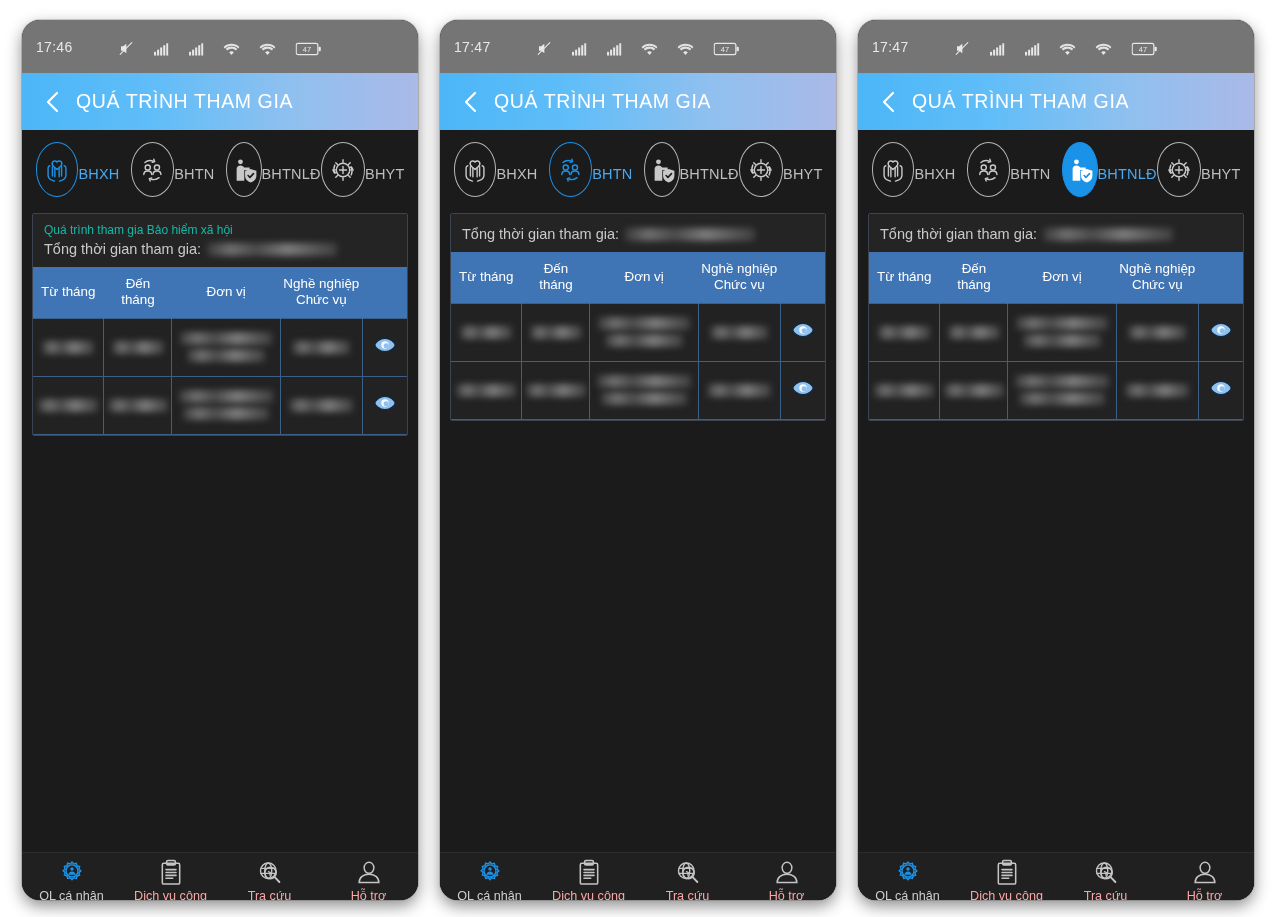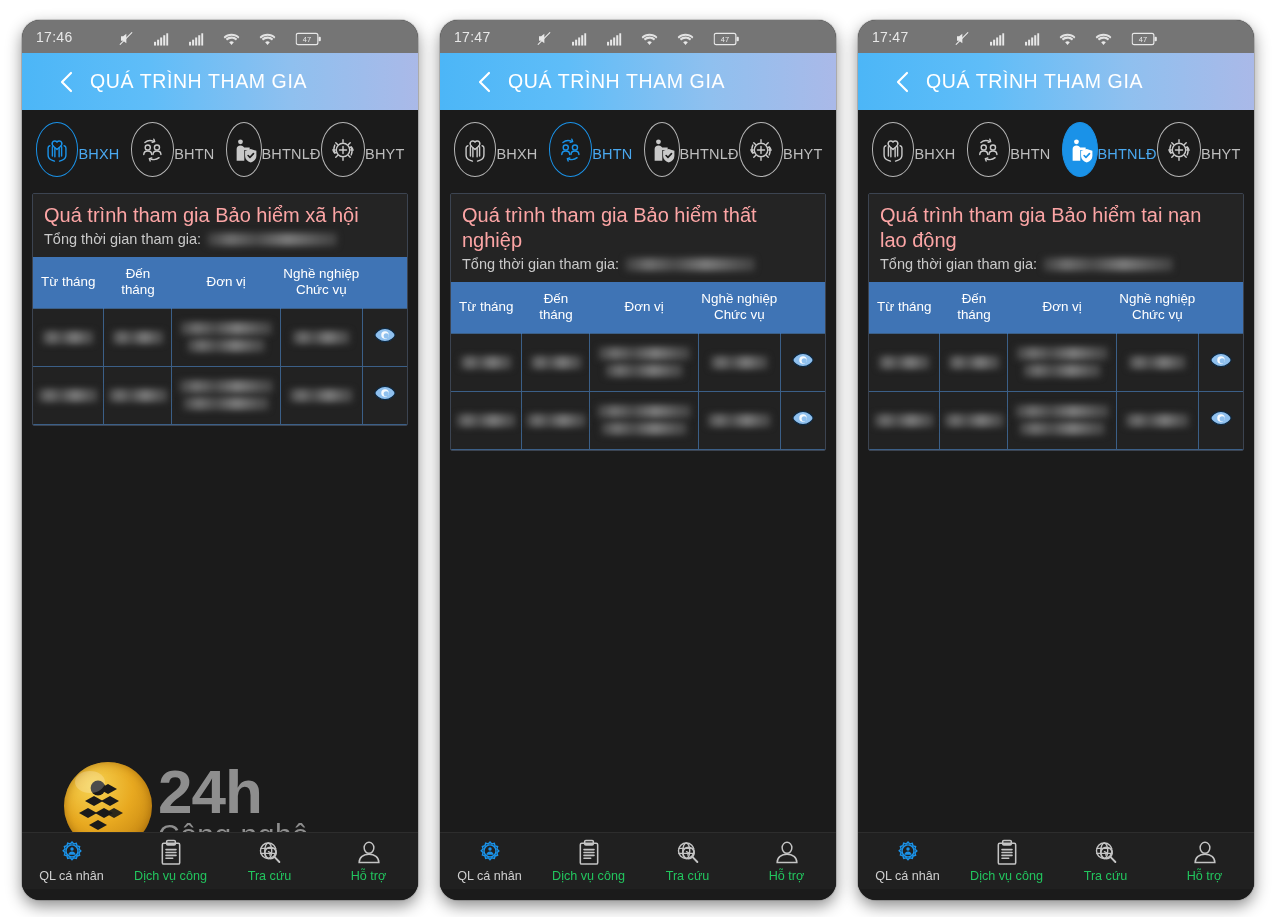--- a/index.html
+++ b/index.html
@@ -23,37 +23,37 @@
     box-shadow:0 6px 16px rgba(0,0,0,.45), 0 0 0 1px rgba(0,0,0,.15);
   }
   .phone.p1{left:22px;}
   .phone.p2{left:440px;}
   .phone.p3{left:858px;}
 
   
   .statusbar{
     height:33px;background:#757575;
     display:flex;align-items:center;
-    padding:0 14px;
+    padding:10px 14px;
     color:#e8e8e8;font-size:14px;
     position:relative;
   }
   .sb-time{letter-spacing:.3px;}
   .sb-icons{
     position:absolute;left:50%;transform:translateX(-50%);
     display:flex;align-items:flex-end;gap:20px;height:18px;
   }
   .sb-icons svg{display:block;}
 
   
   .apphead{
     height:57px;
     background:linear-gradient(90deg,#4cb6f7 0%, #5fbdf8 32%, #8fc0ef 68%, #aab9e8 100%);
     display:flex;align-items:center;
-    padding-left:28px;
+    padding-left:14px;
     position:relative;
   }
   .backbtn{
     width:34px;height:34px;
     display:flex;align-items:center;justify-content:center;
     flex:none;cursor:pointer;
   }
   .backbtn svg{display:block;}
   .apptitle{
     color:#ffffff;font-size:19.5px;letter-spacing:.6px;
@@ -93,21 +93,21 @@
 
   
   .card{
     margin:10px 10px 0 10px;
     border:1px solid #3c4451;
     border-radius:2px;
     background:#222222;
     overflow:hidden;
   }
   .card-head{padding:9px 11px 10px 11px;background:#242424;}
-  .card-title{color:#fca5a5;font-size:20px;line-height:1.25;}
+  .card-title{color:#14b8a6;font-size:12px;line-height:1.25;}
   .card-sub{
     color:#c9c9c9;font-size:14.5px;margin-top:3px;
     display:flex;align-items:center;gap:6px;
   }
   .blur-pill{
     display:inline-block;height:13px;border-radius:2px;
     background:linear-gradient(90deg,#3a3a3a,#6e6e6e 18%,#4a4a4a 38%,#7b7b7b 62%,#565656 84%,#3f3f3f);
     filter:blur(3px);
   }
 
@@ -162,21 +162,21 @@
     position:absolute;left:0;right:0;bottom:11px;
     height:56px;background:#202020;
     border-top:1px solid #2d2d2d;
     display:flex;align-items:center;justify-content:space-around;
   }
   .navitem{
     display:flex;flex-direction:column;align-items:center;gap:3px;
     width:92px;cursor:pointer;
   }
   .navitem svg{display:block;}
-  .nav-label{font-size:12.6px;color:#22c55e;}
+  .nav-label{font-size:12.6px;color:#fca5a5;}
   .navitem.active .nav-label{color:#cfcfcf;}
 </style>
 </head>
 <body>
 
 <div class="stage">
     <div class="phone p1">
       <div class="statusbar">
         <div class="sb-time">17:46</div>
         <div class="sb-icons">
@@ -376,41 +376,20 @@
                 </td>
                 <td class="col-e"><span class="eye"><svg width="22" height="16" viewBox="0 0 26 18" fill="none">
                       <path d="M13 1.2C6.5 1.2 1.6 6.2 1 9c.6 2.8 5.5 7.8 12 7.8S24.4 11.8 25 9c-.6-2.8-5.5-7.8-12-7.8z" fill="#8fc0ee" stroke="#0e2a44" stroke-width="1.4"></path>
                       <circle cx="13" cy="9" r="4.4" fill="#ffffff" opacity=".92"></circle>
                       <circle cx="14.4" cy="9.8" r="3" fill="#8fc0ee"></circle>
                     </svg></span></td>
               </tr>
             </tbody>
           </table>
         </div>
-        <div class="watermark">
-          <div class="wm-badge">
-            <svg viewBox="0 0 88 88">
-              <g fill="#1a1a1a">
-                <circle cx="34" cy="26" r="7.4"></circle>
-                <path d="M44 22l9 5-9 5-9-5z"></path>
-                <path d="M30 34l9 5-9 5-9-5z"></path>
-                <path d="M46 34l9 5-9 5-9-5z"></path>
-                <path d="M24 46l9 5-9 5-9-5z"></path>
-                <path d="M40 46l9 5-9 5-9-5z"></path>
-                <path d="M34 58l9 5-9 5-9-5z"></path>
-                <path d="M50 46l9 5-9 5-9-5z" opacity=".9"></path>
-              </g>
-              <ellipse cx="26" cy="20" rx="15" ry="11" fill="#ffffff" opacity=".22"></ellipse>
-            </svg>
-          </div>
-          <div class="wm-text">
-            <div class="wm-24h">24h</div>
-            <div class="wm-cn">Công nghệ</div>
-          </div>
-        </div>
         <div class="bottomnav">
           <div class="navitem active">
             <span>
               <svg width="26" height="26" viewBox="0 0 32 32" fill="none" stroke="#1a92e8" stroke-width="1.8">
                 <path d="M16 2.6l2.2 2.3 3.1-.8.9 3.1 3.1.9-.8 3.1 2.3 2.2-2.3 2.2.8 3.1-3.1.9-.9 3.1-3.1-.8L16 24.1l-2.2-2.3-3.1.8-.9-3.1-3.1-.9.8-3.1-2.3-2.2 2.3-2.2-.8-3.1 3.1-.9.9-3.1 3.1.8z" fill="none"></path>
                 <circle cx="16" cy="13.4" r="7.4" fill="none"></circle>
                 <circle cx="16" cy="11" r="2.1" fill="#1a92e8" stroke="none"></circle>
                 <path d="M11.6 18.2c0-2.4 2-4 4.4-4s4.4 1.6 4.4 4z" fill="#1a92e8" stroke="none"></path>
               </svg>
             </span>
@@ -569,21 +548,20 @@
                   <path d="M35.5 31c1.6-3.4 1.7-7.6.2-11"></path>
                   <path d="M37.5 22.2l-1.8-2.5-2.6 1.4"></path>
                 </svg>
               </span>
             </div>
             <div class="cat-label">BHYT</div>
           </div>
         </div>
         <div class="card">
           <div class="card-head">
-            <div class="card-title">Quá trình tham gia Bảo hiểm thất nghiệp</div>
             <div class="card-sub">
               <span>Tổng thời gian tham gia:</span>
               <span class="blur-pill" style="width: 130px;"></span>
             </div>
           </div>
           <table class="ptable">
             <thead>
               <tr>
                 <th class="col-a"><span>Từ tháng</span></th>
                 <th class="col-b">
@@ -823,21 +801,20 @@
                   <path d="M35.5 31c1.6-3.4 1.7-7.6.2-11"></path>
                   <path d="M37.5 22.2l-1.8-2.5-2.6 1.4"></path>
                 </svg>
               </span>
             </div>
             <div class="cat-label">BHYT</div>
           </div>
         </div>
         <div class="card">
           <div class="card-head">
-            <div class="card-title">Quá trình tham gia Bảo hiểm tai nạn lao động</div>
             <div class="card-sub">
               <span>Tổng thời gian tham gia:</span>
               <span class="blur-pill" style="width: 130px;"></span>
             </div>
           </div>
           <table class="ptable">
             <thead>
               <tr>
                 <th class="col-a"><span>Từ tháng</span></th>
                 <th class="col-b">

